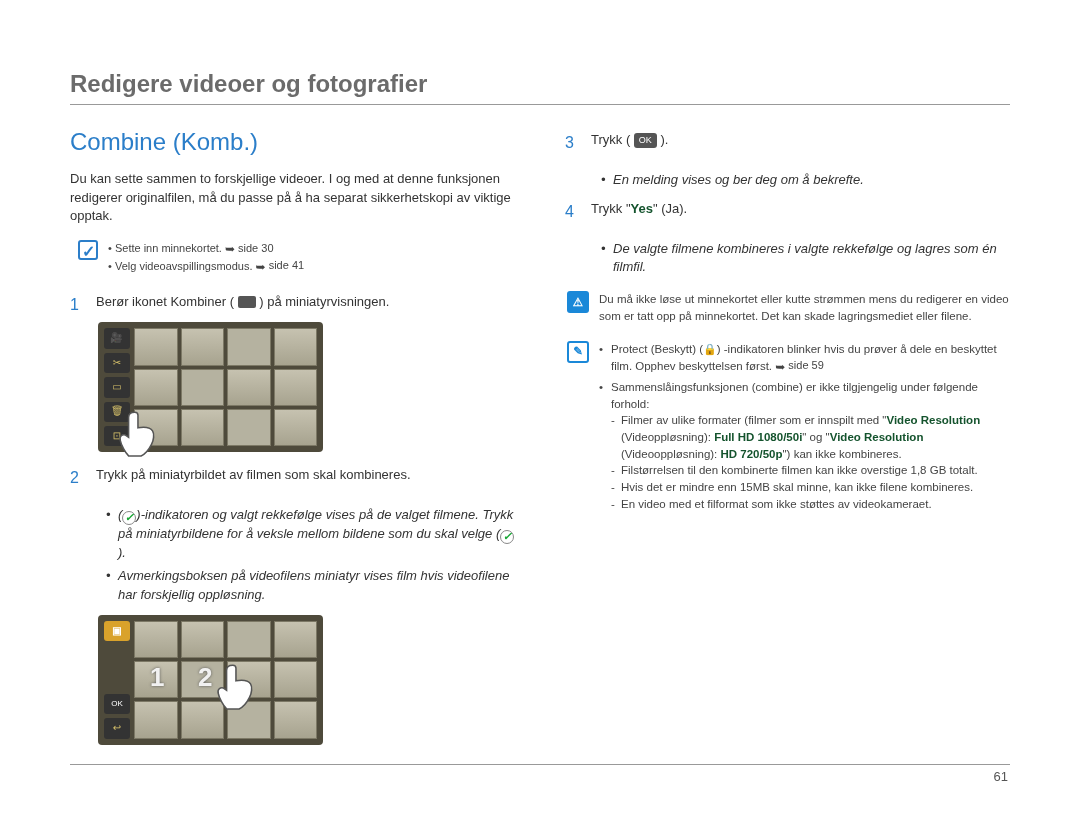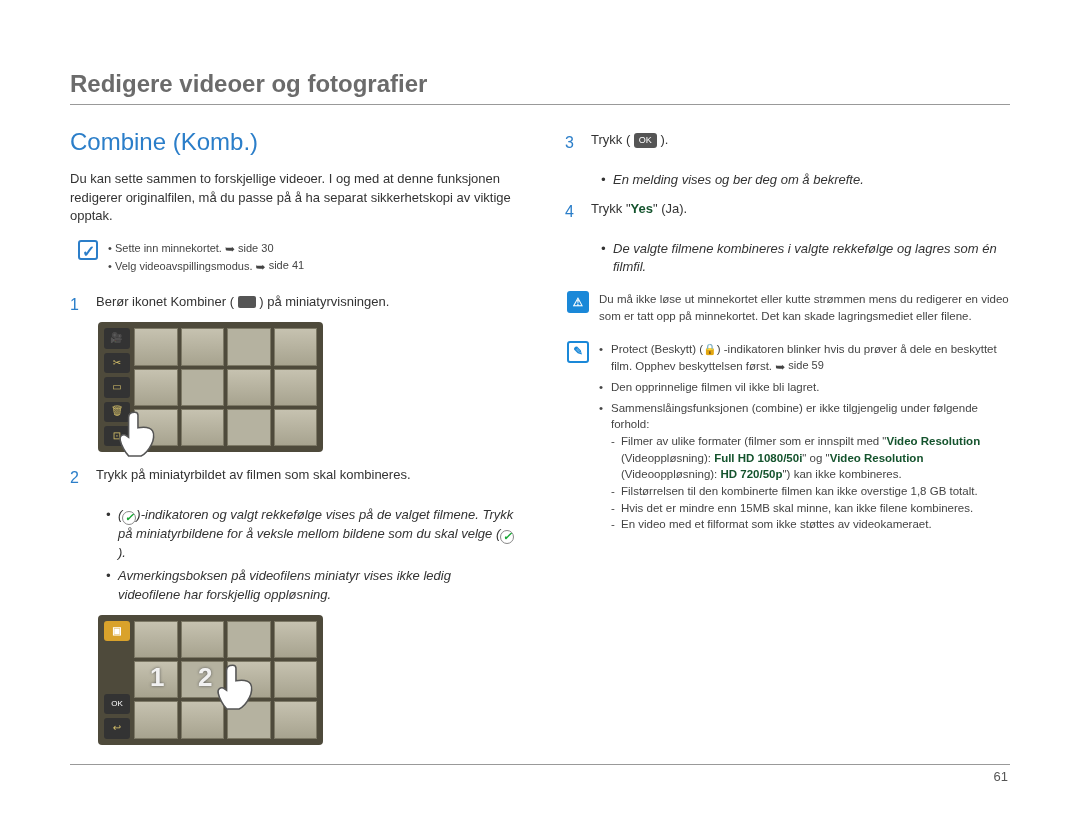--- a/index.html
+++ b/index.html
@@ -222,21 +222,21 @@
     </div>
 
     <div class="step">
       <div class="step-num">2</div>
       <div class="step-body">
         <span>Trykk på miniatyrbildet av filmen som skal kombineres.</span>
         <ul>
           <li>
             <span>(</span><span class="green-check"></span><span>)-indikatoren og valgt rekkefølge vises på de valget filmene. Trykk på miniatyrbildene for å veksle mellom bildene som du skal velge (</span><span class="green-check"></span><span>).</span>
           </li>
-          <li>Avmerkingsboksen på videofilens miniatyr vises ikke ledig videofilene har forskjellig oppløsning.</li>
+          <li>Avmerkingsboksen på videofilens miniatyr vises film hvis videofilene har forskjellig oppløsning.</li>
         </ul>
       </div>
     </div>
 
     <div class="thumb-panel">
       <div class="tp-side">
         <div class="side-btn orange">▣</div>
         <div class="side-btn" style="visibility:hidden"></div>
         <div class="side-btn" style="visibility:hidden"></div>
         <div class="side-btn ok-side">OK</div>
@@ -301,21 +301,20 @@
       <div class="callout-icon note">✎</div>
       <div class="callout-body">
         <ul>
           <li>
             <span>Protect (Beskytt) (</span><span class="lock">🔒</span><span>) -indikatoren blinker hvis du prøver å dele en beskyttet film. Opphev beskyttelsen først.</span>
             <span class="pg-ref">
                 <span class="pg-arrow">➥</span>
                 <span>side 59</span>
               </span>
           </li>
-          <li>Den opprinnelige filmen vil ikke bli lagret.</li>
           <li>
             <span>Sammenslåingsfunksjonen (combine) er ikke tilgjengelig under følgende forhold:</span>
             <ul class="sublist">
               <li>
                 <span>Filmer av ulike formater (filmer som er innspilt med "</span><b>Video Resolution</b><span> (Videoppløsning): </span><b>Full HD  1080/50i</b><span>" og "</span><b>Video Resolution</b><span> (Videooppløsning): </span><b>HD  720/50p</b><span>") kan ikke kombineres.</span>
               </li>
               <li>Filstørrelsen til den kombinerte filmen kan ikke overstige 1,8 GB totalt.</li>
               <li>Hvis det er mindre enn 15MB skal minne, kan ikke filene kombineres.</li>
               <li>En video med et filformat som ikke støttes av videokameraet.</li>
             </ul>

